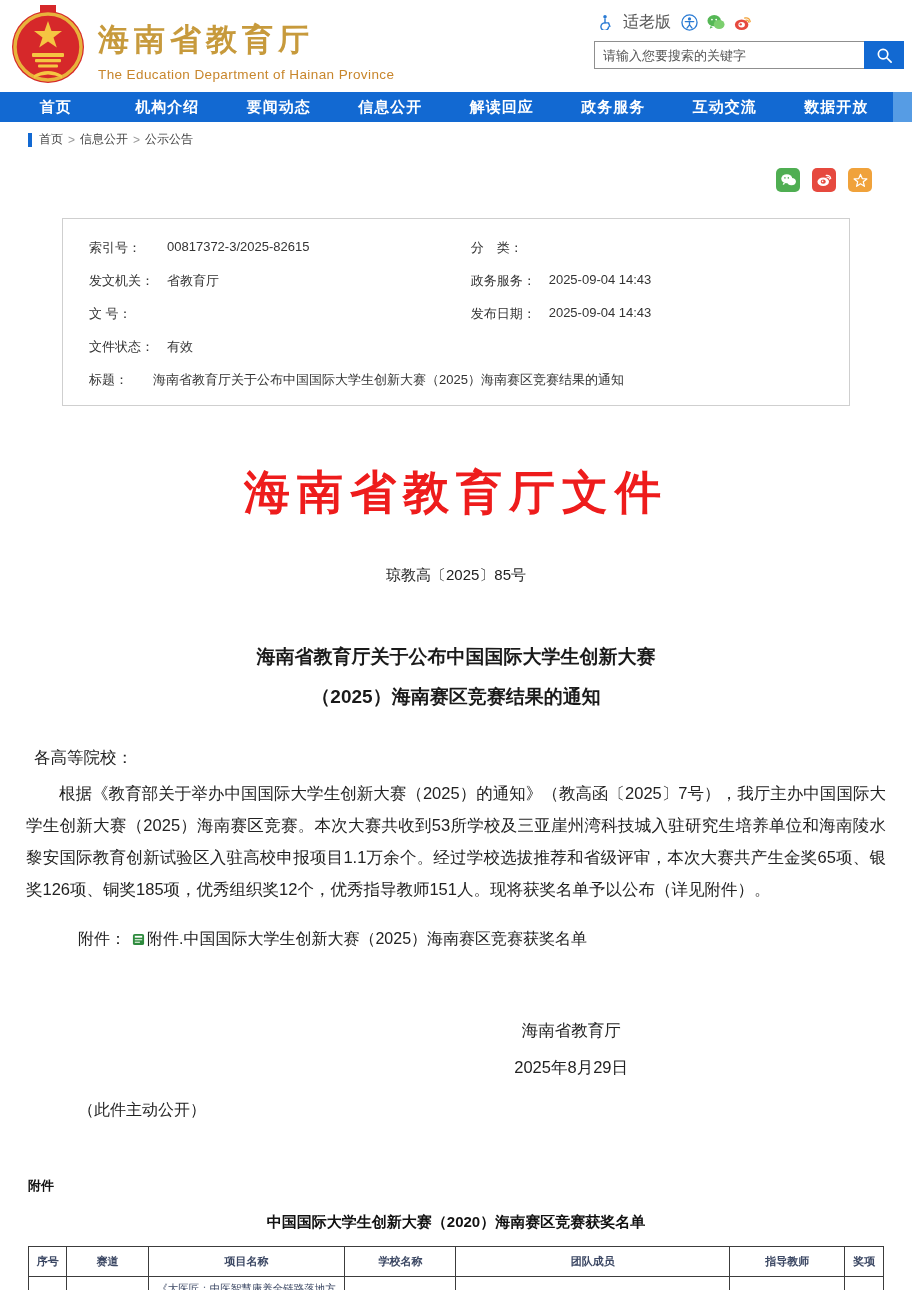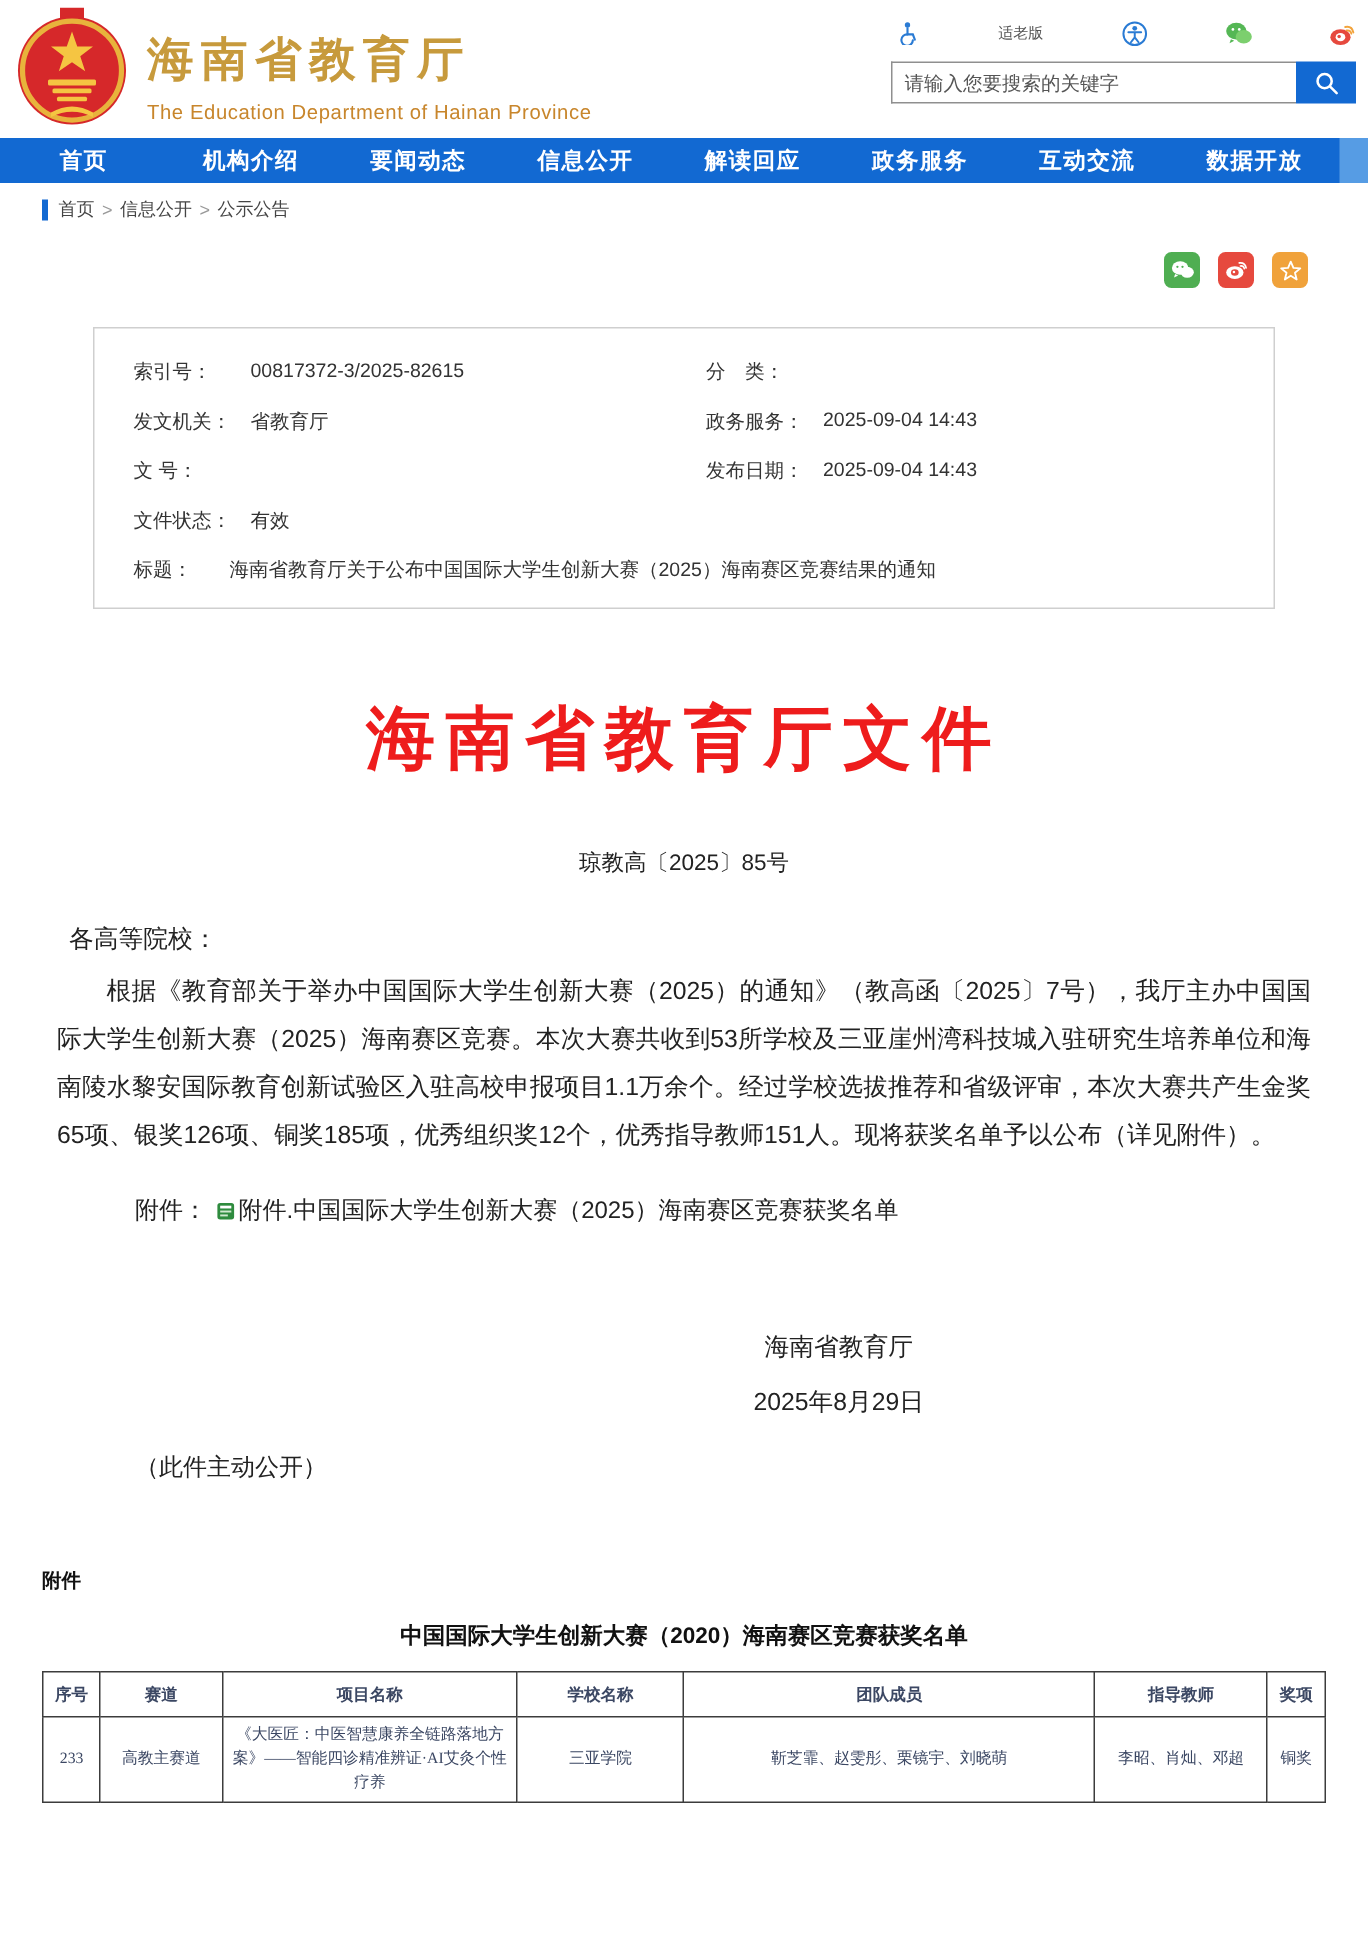--- a/index.html
+++ b/index.html
@@ -12,21 +12,21 @@
 
   
   .site-header { position:relative; height:92px; background:#fff; }
   .brand { position:absolute; left:10px; top:5px; display:flex; align-items:center; }
   .emblem { width:76px; height:80px; flex:0 0 76px; }
   .brand-text { margin-left:12px; padding-top:10px; }
   .site-name { font-size:31px; font-weight:bold; color:#c79a3c; letter-spacing:5px; }
   .site-name-en { font-size:13.5px; color:#c8862c; margin-top:6px; letter-spacing:0.4px; }
 
   .header-right { position:absolute; right:8px; top:12px; width:310px; }
-  .quick-links { display:flex; align-items:center; justify-content:space-between; gap:9px; height:20px; font-size:10px; color:#555; padding-left:2px; }
+  .quick-links { display:flex; align-items:center; justify-content:flex-start; gap:9px; height:20px; font-size:16px; color:#555; padding-left:2px; }
   .quick-links .ql-icon { width:18px; height:18px; display:inline-flex; align-items:center; justify-content:center; cursor:pointer; }
   .elder-label { cursor:pointer; }
   .search-bar { display:flex; margin-top:9px; height:28px; }
   .search-input { flex:1; height:28px; border:1px solid #8f8f8f; border-right:none; padding:0 8px; font-size:13px; color:#333; outline:none; font-family:inherit; }
   .search-input::placeholder { color:#555; }
   .search-button { width:40px; height:28px; background:#1269d2; border:none; cursor:pointer; display:flex; align-items:center; justify-content:center; }
 
   
   .main-nav { position:relative; height:30px; background:#1269d2; display:flex; align-items:stretch; padding-right:20px; }
   .nav-item { flex:1; display:flex; align-items:center; justify-content:center; color:#fff; font-size:15px; font-weight:bold; text-decoration:none; cursor:pointer; letter-spacing:1px; }
@@ -52,21 +52,21 @@
   .meta-cell.left { flex:0 0 52%; }
   .meta-cell.right { flex:1; }
   .meta-label { min-width:78px; color:#333; white-space:pre; }
   .meta-value { color:#333; }
   .meta-row.title-row { margin-bottom:2px; }
 
   
   .red-head { margin-top:56px; text-align:center; font-size:46px; font-weight:bold; color:#ee1c1c; letter-spacing:7px; font-family:"Liberation Sans","DejaVu Sans",sans-serif; }
   .doc-number { margin-top:42px; text-align:center; font-size:15px; color:#222; }
   .doc-title { margin-top:52px; text-align:center; font-size:19px; font-weight:bold; color:#1a1a1a; line-height:40px; }
-  .doc-body-wrap { padding:0 38px; }
+  .doc-body-wrap { padding:0 26px; }
   .salutation { margin:30px 0 0 8px; font-size:16.5px; color:#222; }
   .body-text { margin-top:8px; font-size:16.5px; line-height:32px; color:#222; text-align:justify; text-indent:2em; }
   .attachment-line { margin:24px 0 0 52px; font-size:16px; color:#222; display:flex; align-items:center; }
   .att-icon { margin:0 2px 0 6px; display:inline-flex; }
   .att-link { color:#222; text-decoration:none; cursor:pointer; }
   .signature { margin:62px 258px 0 auto; width:max-content; text-align:center; font-size:16.5px; color:#222; line-height:37px; }
   .publicity { margin:14px 0 0 52px; font-size:16px; color:#222; }
 
   
   .appendix { margin-top:56px; }
@@ -240,20 +240,24 @@
     <div class="meta-row title-row">
       <div class="meta-cell">
         <span class="meta-label" style="min-width:64px">标题：</span>
         <span class="meta-value">海南省教育厅关于公布中国国际大学生创新大赛（2025）海南赛区竞赛结果的通知</span>
       </div>
     </div>
   </section>
 
   <div class="red-head">海南省教育厅文件</div>
   <div class="doc-number">琼教高〔2025〕85号</div>
+  <h1 class="doc-title">
+    <span>海南省教育厅关于公布中国国际大学生创新大赛</span><br>
+    <span>（2025）海南赛区竞赛结果的通知</span>
+  </h1>
 
   <div class="doc-body-wrap">
     <p class="salutation">各高等院校：</p>
     <p class="body-text">根据《教育部关于举办中国国际大学生创新大赛（2025）的通知》（教高函〔2025〕7号），我厅主办中国国际大学生创新大赛（2025）海南赛区竞赛。本次大赛共收到53所学校及三亚崖州湾科技城入驻研究生培养单位和海南陵水黎安国际教育创新试验区入驻高校申报项目1.1万余个。经过学校选拔推荐和省级评审，本次大赛共产生金奖65项、银奖126项、铜奖185项，优秀组织奖12个，优秀指导教师151人。现将获奖名单予以公布（详见附件）。</p>
     <p class="attachment-line">
       <span class="att-label">附件：</span>
       <span class="att-icon">
         <svg viewBox="0 0 14 14" width="13" height="13">
           <rect x="1" y="1" width="12" height="12" rx="2" fill="#2e8b3e"></rect>
           <rect x="3" y="3" width="8" height="2" fill="#fff"></rect>

